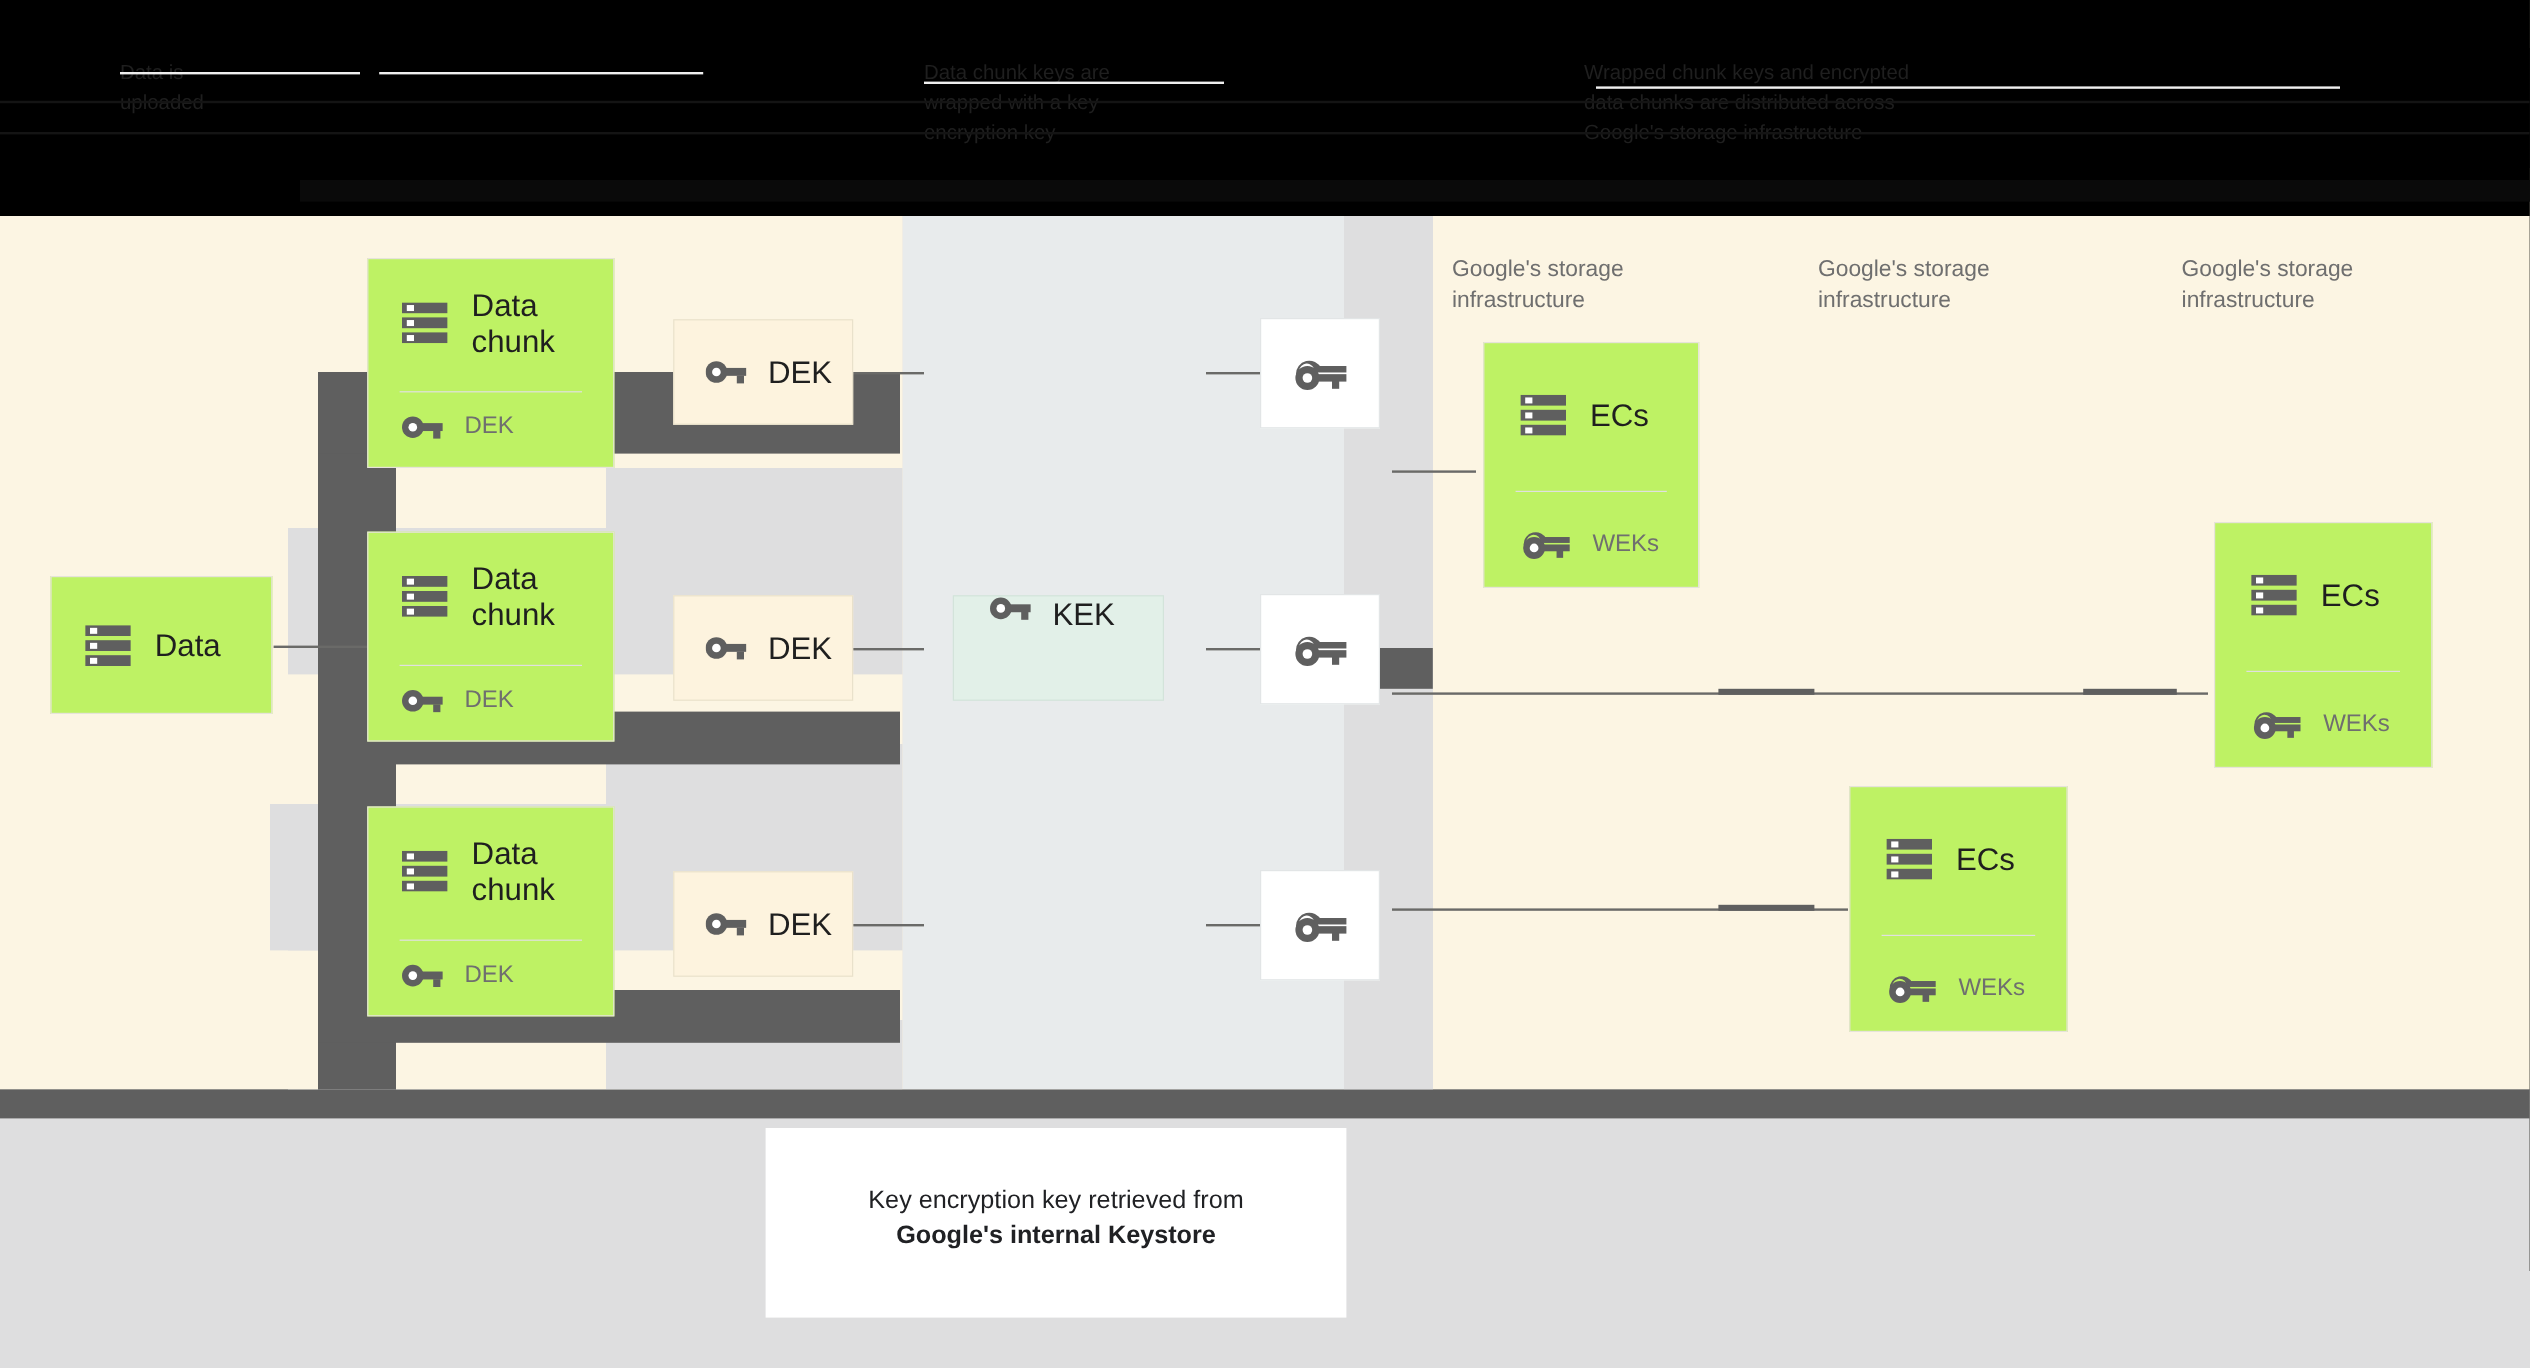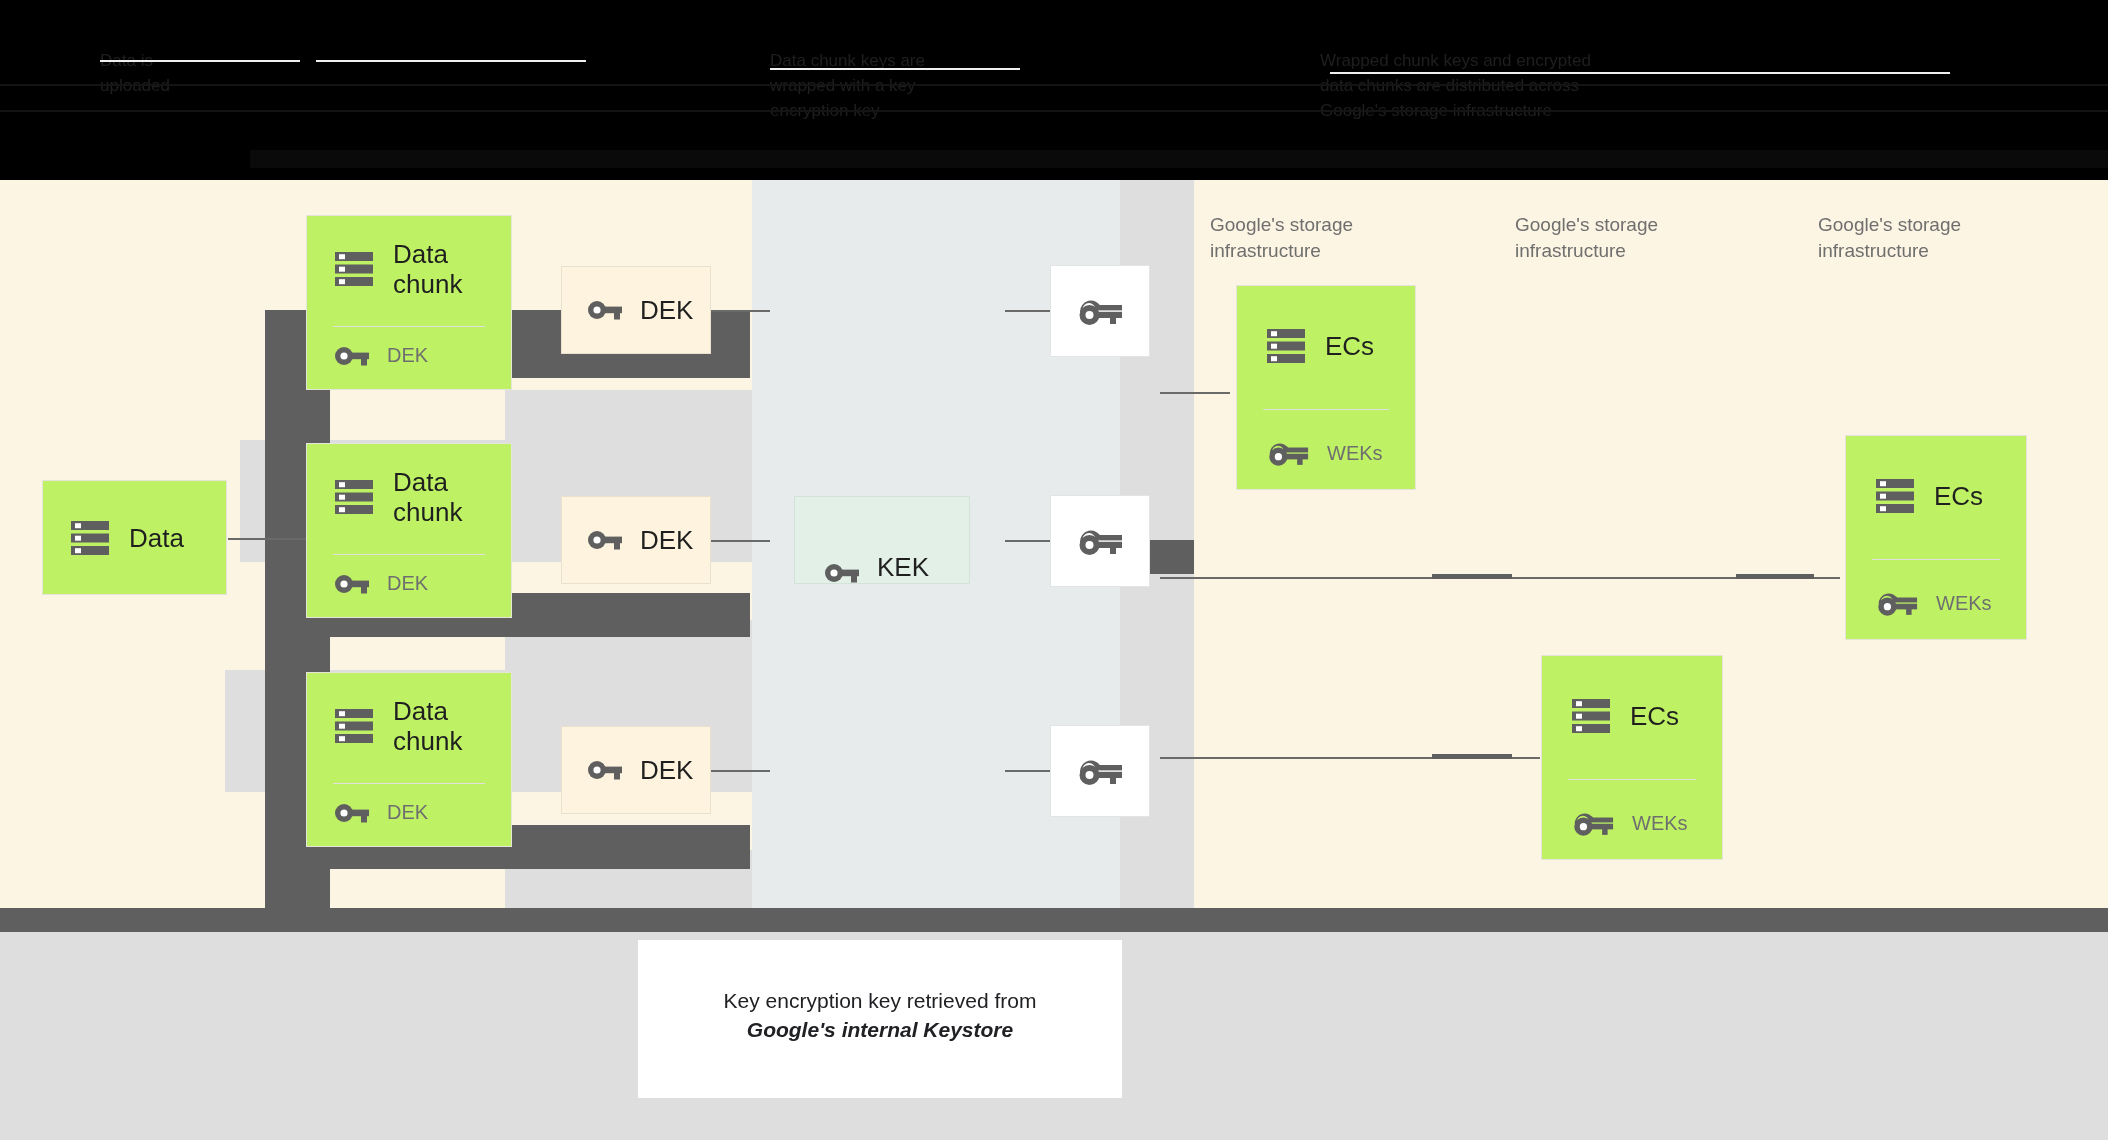--- a/index.html
+++ b/index.html
@@ -60,21 +60,21 @@
   
   .box-dek{
     position:absolute;background:#fdf3de;border:1px solid #e9e1cb;
     box-sizing:border-box;display:flex;align-items:center;padding-left:26px;
   }
   .box-dek .lbl{font-size:26px;color:#1f1f1f;margin-left:18px;}
 
   
   #box-kek{
     position:absolute;background:#e2f0e8;border:1px solid #d3e3da;
-    box-sizing:border-box;display:flex;align-items:flex-end;padding-left:30px;
+    box-sizing:border-box;display:flex;align-items:flex-start;padding-left:30px;
   }
   #box-kek .lbl{font-size:26px;color:#1f1f1f;margin-left:18px;}
 
   
   .box-wek{
     position:absolute;background:#ffffff;border:1px solid #e2e5e6;
     box-sizing:border-box;display:flex;align-items:center;justify-content:center;
   }
 
   
@@ -95,21 +95,21 @@
   }
   #bottom-divider{
     position:absolute;left:0;top:908px;width:2108px;height:24px;background:#5f5f5f;
   }
   #caption{
     position:absolute;left:638px;top:940px;width:484px;height:158px;
     background:#ffffff;text-align:center;box-sizing:border-box;padding-top:22px;
   }
   #caption .cap-title{font-size:21px;font-weight:bold;color:#202124;line-height:28px;}
   #caption .cap-body{font-size:21px;color:#202124;line-height:29px;margin-top:24px;}
-  #caption .cap-body b{font-weight:bold;font-style:italic;}
+  #caption .cap-body b{font-weight:bold;}
 </style>
 </head>
 <body>
 
 <div id="header-band">
   <div id="header-inner">
     <div class="hdr-col" style="left:100px;top:8px;width:170px;">Data is
 uploaded</div>
     <div class="hdr-col" style="left:770px;top:8px;width:270px;">Data chunk keys are
 wrapped with a key

